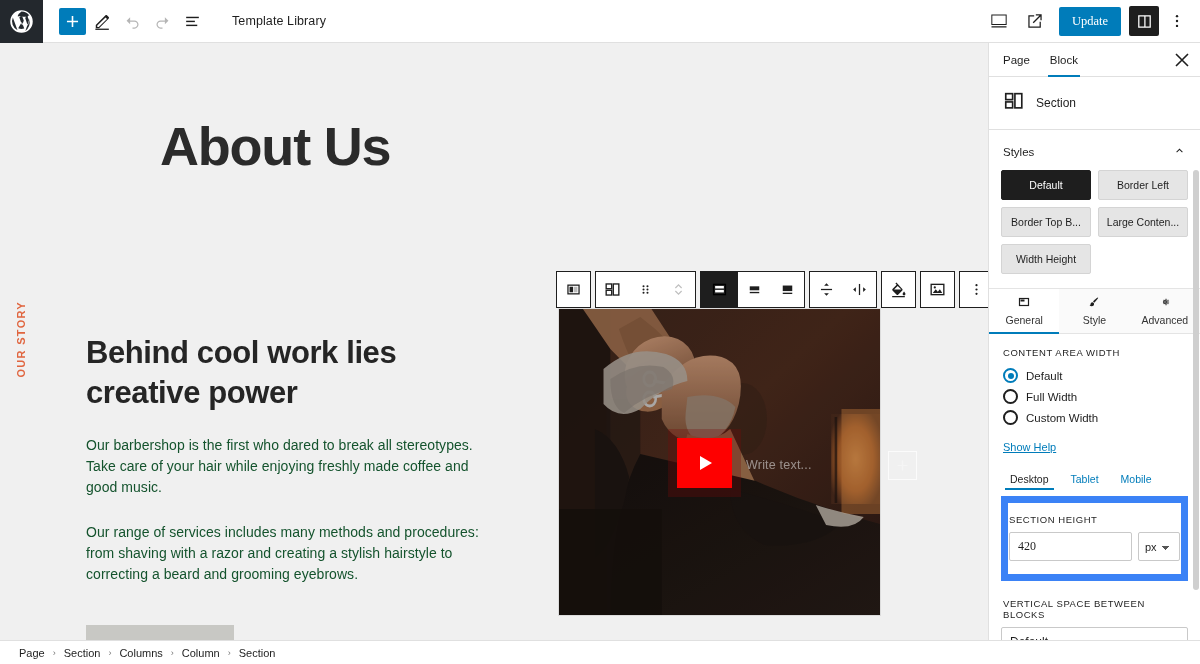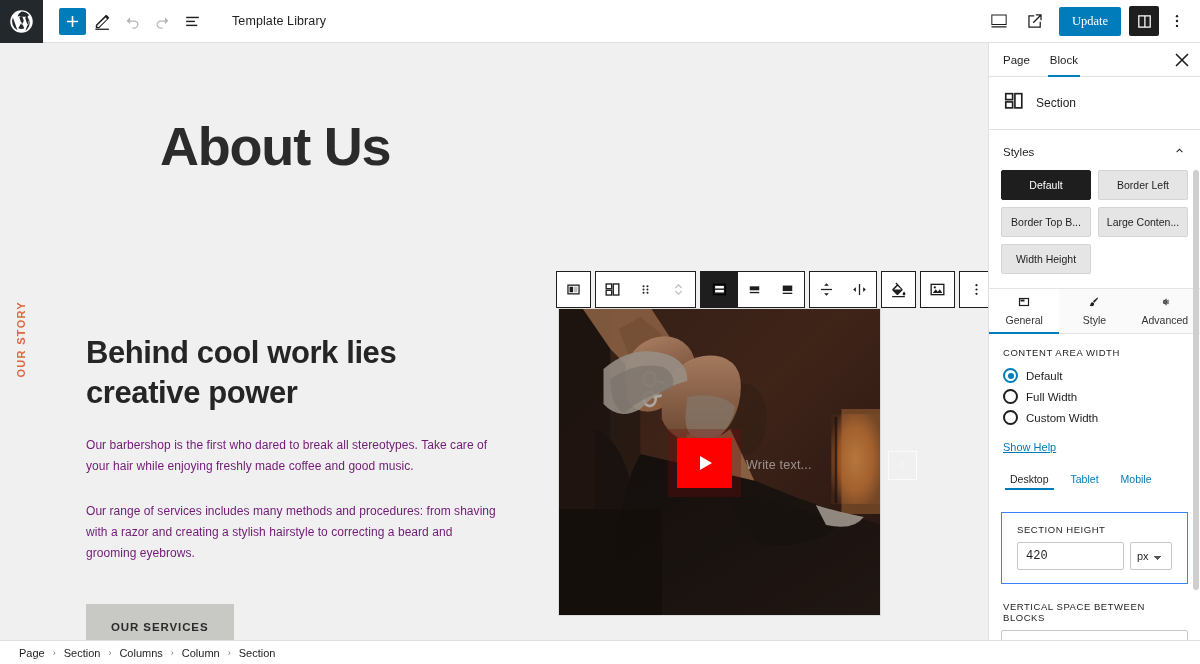--- a/index.html
+++ b/index.html
@@ -75,21 +75,21 @@
     transform: rotate(180deg); writing-mode: vertical-rl;
     text-align: left;
   }
 
   .left-col { position: absolute; left: 86px; top: 290px; width: 420px; }
   .sect-heading {
     font-size: 31px; font-weight: 700; color: #252525;
     line-height: 40px; letter-spacing: -.4px;
   }
   .sect-para {
-    font-size: 12px; color: #701a75; line-height: 21px;
+    font-size: 14px; color: #14532d; line-height: 21px;
     margin-top: 22px; max-width: 415px; letter-spacing: .05px;
   }
   .sect-para.p2 { margin-top: 24px; }
   .svc-btn {
     margin-top: 40px; display: inline-block;
     background: #c8c8c4; color: #2b2b2b;
     font-size: 11.5px; font-weight: 700; letter-spacing: .9px;
     padding: 17px 25px; border: none; cursor: pointer; font-family: inherit;
   }
 
@@ -246,30 +246,30 @@
   .dev-tab {
     font-size: 10.5px; padding: 4px 7px 5px; background: none; border: none;
     cursor: pointer; font-family: inherit; color: #007cba; position: relative;
   }
   .dev-tab.active { color: #1e1e1e; }
   .dev-tab.active::after {
     content:''; position:absolute; left:2px; right:2px; bottom:0; height:2px; background:#007cba;
   }
 
   .fieldbox {
-    margin: 22px 12px 0; border: 1px solid #3b82f6; padding: 11px 15px 13px;
+    margin: 6px 12px 0; border: 7px solid #3b82f6; padding: 11px 1px 13px;
   }
   .field-label {
     font-size: 9.5px; letter-spacing: .55px; color: #1e1e1e; text-transform: uppercase;
     display: block; margin-bottom: 7px;
   }
   .num-row { display: flex; gap: 6px; }
   .num-input {
     flex: 1; border: 1px solid #c9c9c9; border-radius: 2px; padding: 6px 8px;
-    font-size: 12px; font-family: Liberation Mono, monospace; color: #1e1e1e; background: #fff;
+    font-size: 12px; font-family: Liberation Serif, serif; color: #1e1e1e; background: #fff;
     min-width: 0;
   }
   .unit-select {
     width: 42px; border: 1px solid #c9c9c9; border-radius: 2px; font-size: 11px;
     font-family: inherit; background: #fff; color: #1e1e1e; padding: 0 2px 0 6px;
     appearance: none; background-image:
       linear-gradient(45deg, transparent 50%, #555 50%),
       linear-gradient(135deg, #555 50%, transparent 50%);
     background-position: calc(100% - 13px) 13px, calc(100% - 9px) 13px;
     background-size: 4px 4px, 4px 4px; background-repeat: no-repeat;

